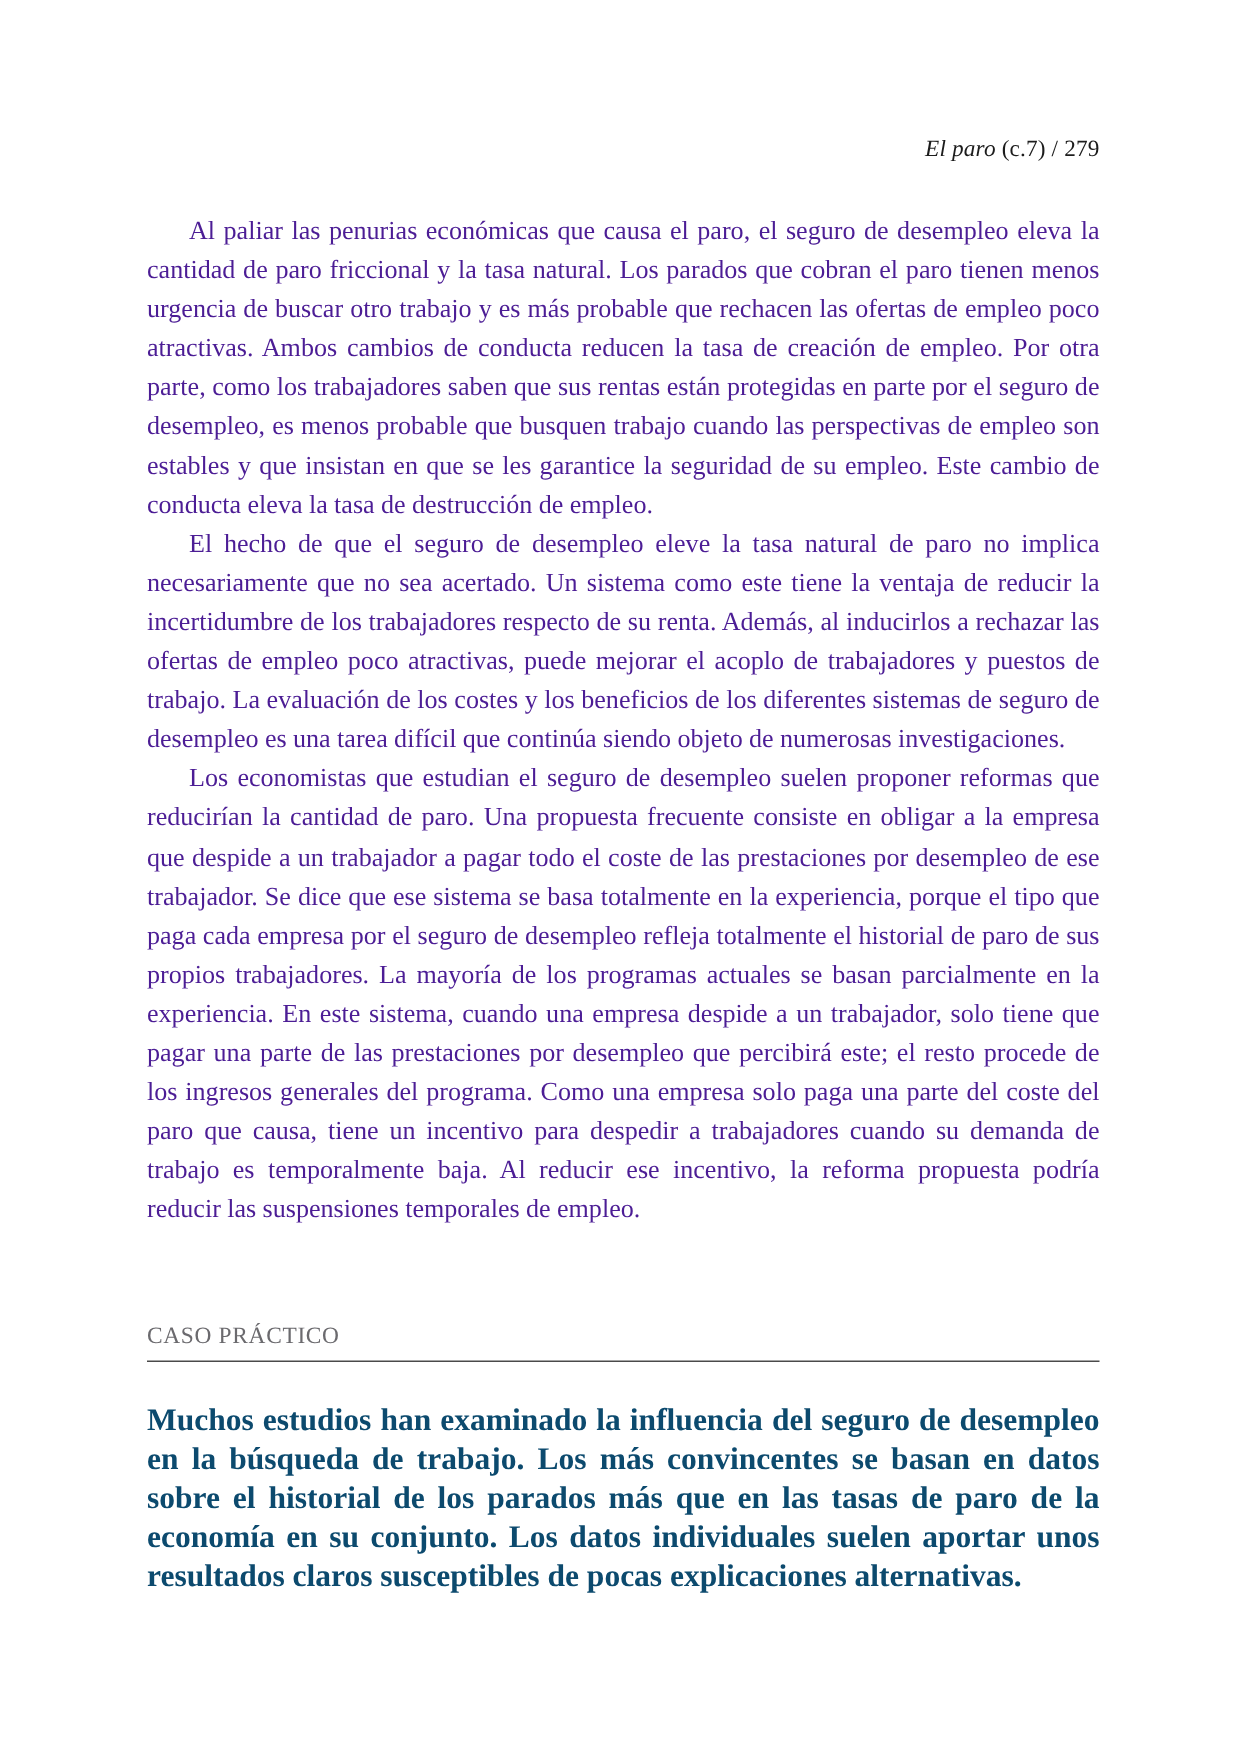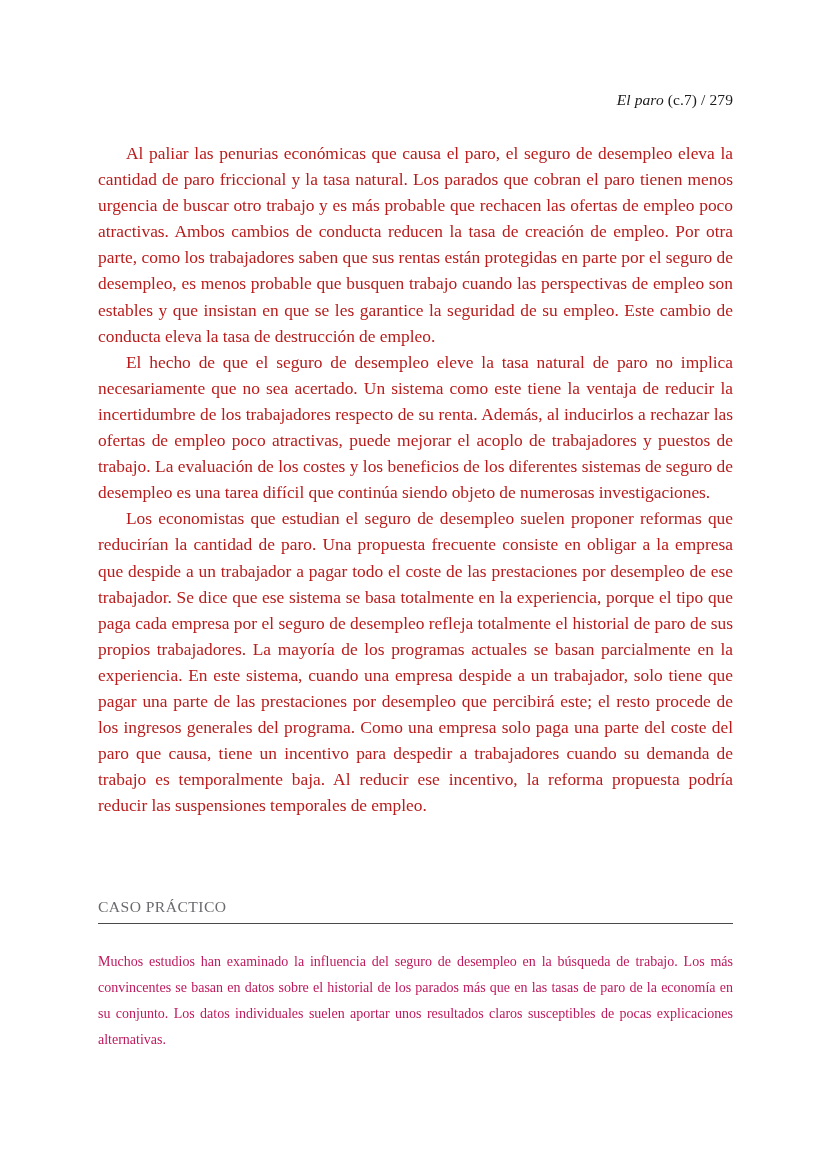--- a/index.html
+++ b/index.html
@@ -55,35 +55,34 @@
   }
 
   p.body-par {
     margin: 0;
     padding: 0;
     font-size: 17.4px;
     line-height: 26.1px;
     text-align: justify;
     text-justify: inter-word;
     text-indent: 28px;
-    color: #b91c1c;
+    color: #4c1d95;
     hyphens: manual;
     word-spacing: -0.1px;
   }
   p.body-par:last-child {
     text-align: justify;
   }
 
   
   .casebox {
     position: absolute;
     left: 98px;
     top: 881px;
     width: 635px;
-    margin-top: 16px;
   }
   .case-kicker {
     font-size: 15.6px;
     line-height: 19px;
     letter-spacing: 0.45px;
     color: #6b6a6e;
     font-weight: 400;
     margin: 0 0 7px 0;
   }
   .case-rule {
@@ -98,26 +97,27 @@
     font-size: 16.2px;
     line-height: 21px;
     font-weight: bold;
     color: #141414;
     margin: 10px 0 0 0;
     letter-spacing: -0.05px;
   }
   .case-par {
     margin: 25px 0 0 0;
     padding: 0;
-    font-size: 14px;
+    font-size: 21px;
     line-height: 26.1px;
     text-align: justify;
     text-justify: inter-word;
     text-indent: 0;
-    color: #be185d;
+    color: #0c4a6e;
+    font-weight: bold;
   }
 </style>
 </head>
 <body>
 
 <div class="page">
 
   <div class="running-head">
     <span class="rh-title">El paro</span><span class="rh-rest"> (c.7)  /  279</span>
   </div>

